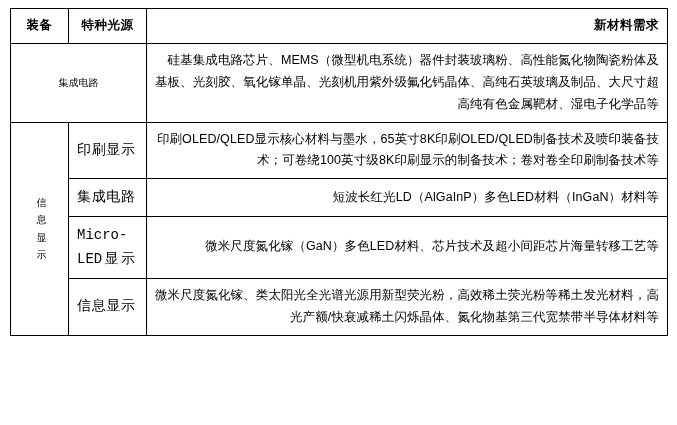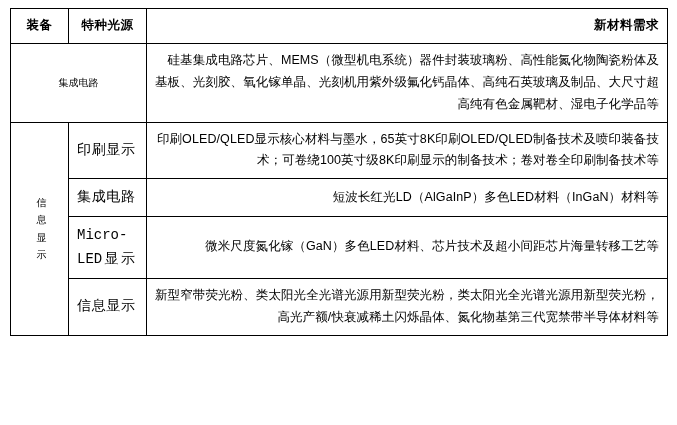--- a/index.html
+++ b/index.html
@@ -128,17 +128,17 @@
       <tr>
         <td class="sys">
           <span class="spread">Micro-LED显示</span>
         </td>
         <td class="need">微米尺度氮化镓（GaN）多色LED材料、芯片技术及超小间距芯片海量转移工艺等</td>
       </tr>
       <tr>
         <td class="sys">
           <span class="spread">信息显示</span>
         </td>
-        <td class="need">新型窄带荧光粉、类太阳光全光谱光源用新型荧光粉，类太阳光全光谱光源用新型荧光粉，高光产额/快衰减稀土闪烁晶体、氮化物基第三代宽禁带半导体材料等</td>
+        <td class="need">微米尺度氮化镓、类太阳光全光谱光源用新型荧光粉，高效稀土荧光粉等稀土发光材料，高光产额/快衰减稀土闪烁晶体、氮化物基第三代宽禁带半导体材料等</td>
       </tr>
     </tbody>
   </table>
 </div>
 
 </body></html>

